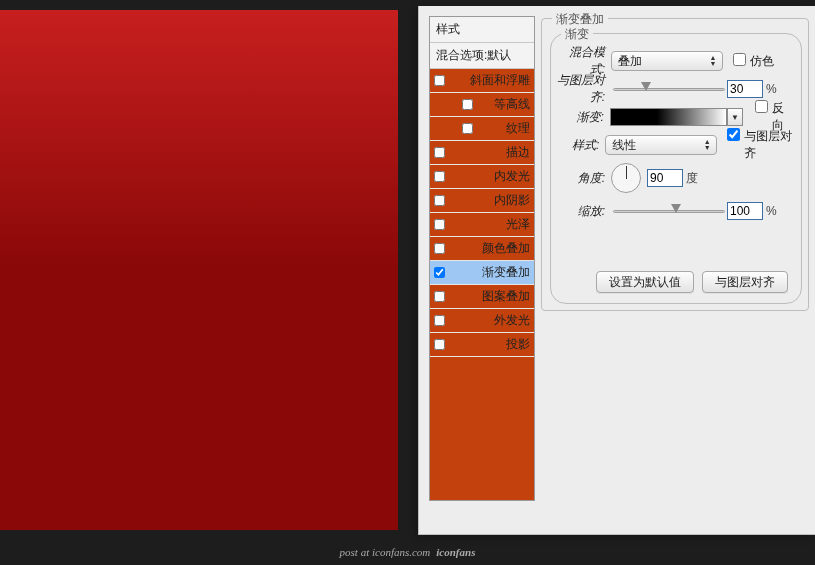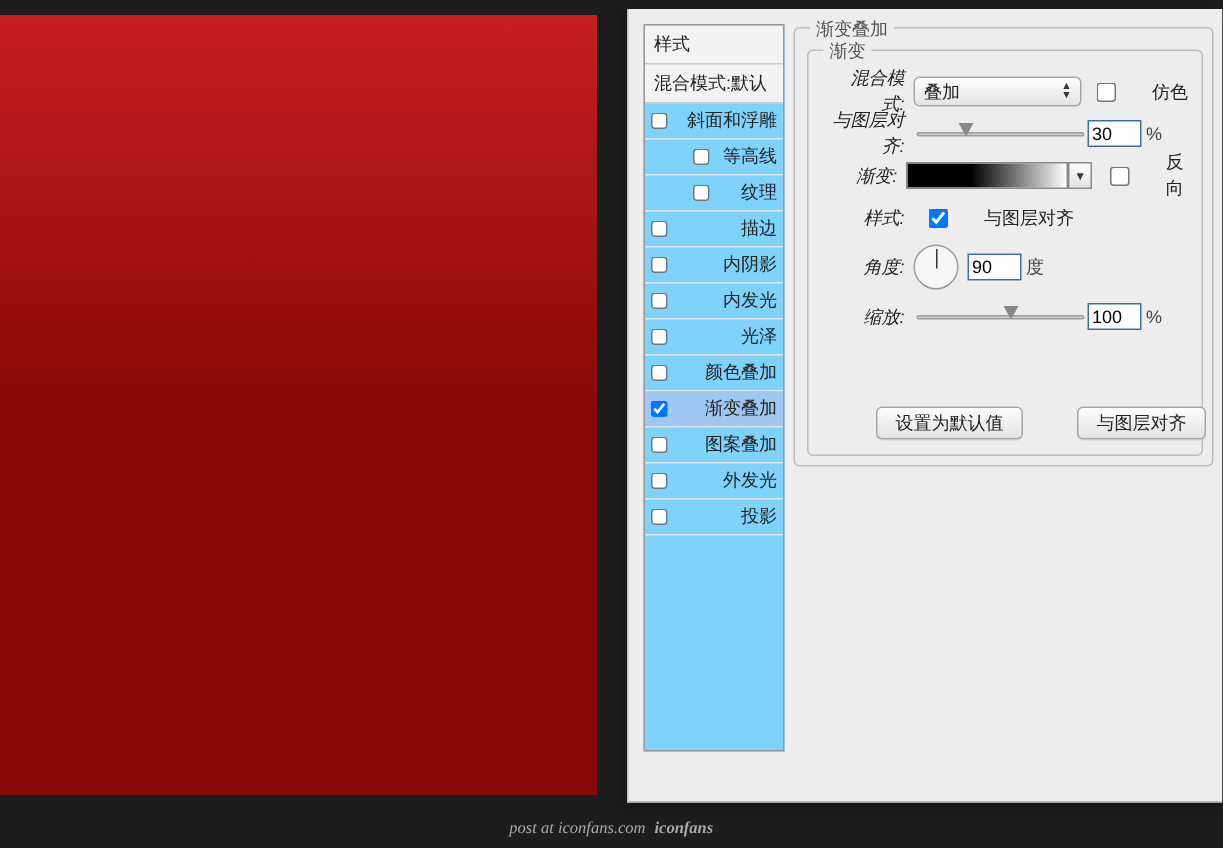--- a/index.html
+++ b/index.html
@@ -52,24 +52,24 @@
     height: 23px;
     border-bottom: 1px solid #cfcfcf;
     background: linear-gradient(to bottom, #f5f5f5, #e3e3e3);
     text-align: center;
     line-height: 23px;
     font-size: 13px;
     color: #444;
   }
   .content { display: flex; height: calc(100% - 23px); }
   .left-list {
-    width: 94px;
+    width: 106px;
     border: 1px solid #999;
     margin: 10px 6px 10px 10px;
-    background: #7dd3fc;
+    background: #c2410c;
     overflow: hidden;
   }
   .left-list .hdr {
     background: #f3f3f3;
     border-bottom: 1px solid #c9c9c9;
     padding: 4px 6px;
     font-size: 12px;
   }
   .left-list .item {
     display: flex;
@@ -98,22 +98,22 @@
     left: 10px;
     background: #ededed;
     padding: 0 4px;
     font-size: 12px;
     color: #555;
   }
   .inner-fieldset {
     position: absolute;
     left: 8px; right: 6px; top: 14px; bottom: 6px;
     border: 1px solid #bdbdbd;
-    border-radius: 4px;
-    padding: 10px 6px 8px 16px;
+    border-radius: 16px;
+    padding: 10px 6px 8px 6px;
   }
   .row {
     display: flex;
     align-items: center;
     margin: 6px 0;
     height: 22px;
   }
   .row .lbl {
     width: 54px;
     text-align: right;
@@ -162,21 +162,21 @@
   }
   .num-input {
     width: 36px; height: 18px;
     border: 1px solid #3b6ea5;
     background: #fff;
     font-size: 12px;
     padding: 0 2px;
     text-align: left;
   }
   .pct { margin-left: 3px; font-size: 12px; color: #444; }
-  .chk-row { display: flex; align-items: center; margin-left: 10px; gap: 20px; }
+  .chk-row { display: flex; align-items: flex-start; margin-left: 10px; }
   .chk-row input { margin: 0 4px 0 0; }
   .grad-swatch {
     width: 120px; height: 18px;
     border: 1px solid #8a8a8a;
     background: linear-gradient(to right, #000 0%, #000 40%, #fff 100%);
     position: relative;
   }
   .grad-swatch .dd {
     position: absolute; right: -17px; top: -1px;
     width: 16px; height: 18px;
@@ -196,21 +196,21 @@
     position: absolute; left: 14px; top: 2px;
     width: 1px; height: 13px;
     background: #333;
     transform-origin: bottom center;
   }
   .btn-row {
     position: absolute;
     top: 265px;
     left: 55px;
     display: flex;
-    gap: 36px;
+    gap: 8px;
   }
   .btn {
     height: 22px;
     padding: 0 12px;
     background: linear-gradient(to bottom, #fdfdfd, #e3e3e3);
     border: 1px solid #a7a7a7;
     border-radius: 4px;
     font-size: 12px;
     line-height: 20px;
     box-shadow: 0 1px 0 rgba(0,0,0,0.05);
@@ -225,45 +225,45 @@
 <div class="footer">
   <span>post at</span>&nbsp;
   <span>iconfans.com</span>
   <span class="brand">iconfans</span>
 </div>
 
 <div class="dialog">
   <div class="content">
     <div class="left-list">
       <div class="hdr">样式</div>
-      <div class="hdr">混合模式:默认</div>
+      <div class="hdr">混合选项:默认</div>
       <div id="style-items">
           <div class="item">
             <input type="checkbox" style="">
             <span>斜面和浮雕</span>
           </div>
           <div class="item indent">
             <input type="checkbox" style="">
             <span>等高线</span>
           </div>
           <div class="item indent">
             <input type="checkbox" style="">
             <span>纹理</span>
           </div>
           <div class="item">
             <input type="checkbox" style="">
             <span>描边</span>
           </div>
           <div class="item">
             <input type="checkbox" style="">
+            <span>内发光</span>
+          </div>
+          <div class="item">
+            <input type="checkbox" style="">
             <span>内阴影</span>
-          </div>
-          <div class="item">
-            <input type="checkbox" style="">
-            <span>内发光</span>
           </div>
           <div class="item">
             <input type="checkbox" style="">
             <span>光泽</span>
           </div>
           <div class="item">
             <input type="checkbox" style="">
             <span>颜色叠加</span>
           </div>
           <div class="item sel">
@@ -319,20 +319,24 @@
               <div class="dd">▼</div>
             </div>
             <div class="chk-row" style="margin-left:28px;">
               <input type="checkbox" style="">
               <span>反向</span>
             </div>
           </div>
 
           <div class="row">
             <div class="lbl">样式:</div>
+            <div class="select-like">
+              <span>线性</span>
+              <span class="arrows">▲<br>▼</span>
+            </div>
             <div class="chk-row">
               <input type="checkbox" checked="" style="">
               <span>与图层对齐</span>
             </div>
           </div>
 
           <div class="row" style="height:32px;">
             <div class="lbl">角度:</div>
             <div class="angle-dial">
               <div class="hand"></div>

